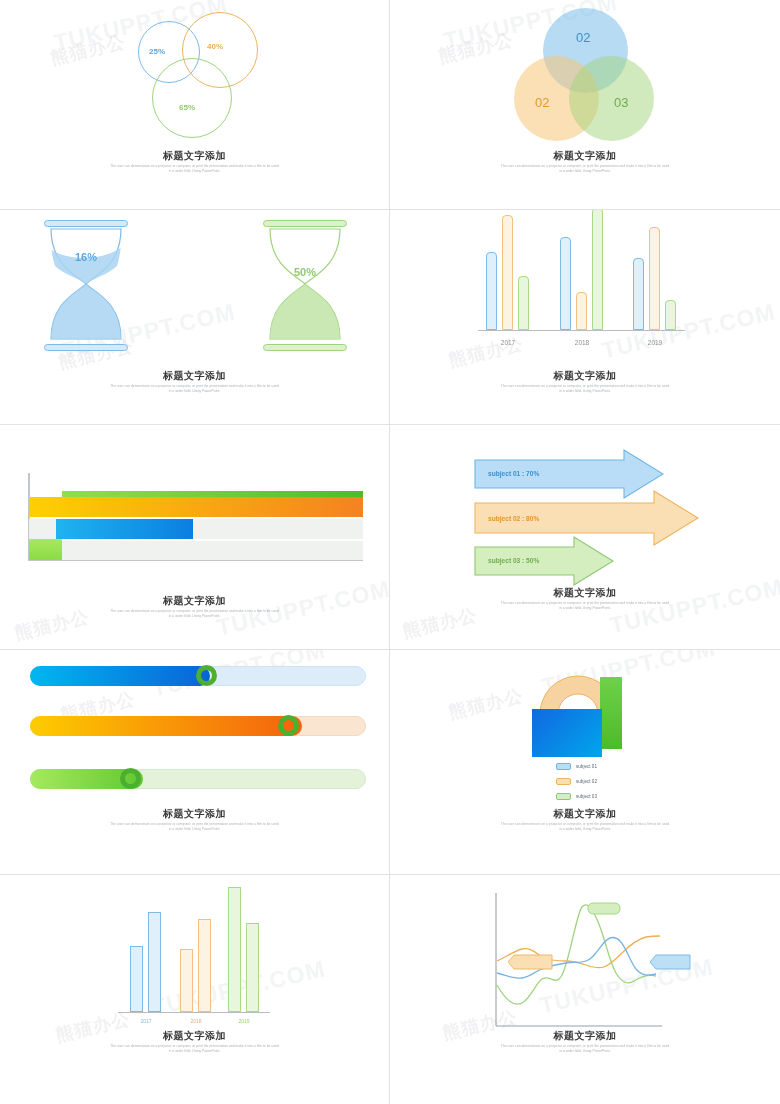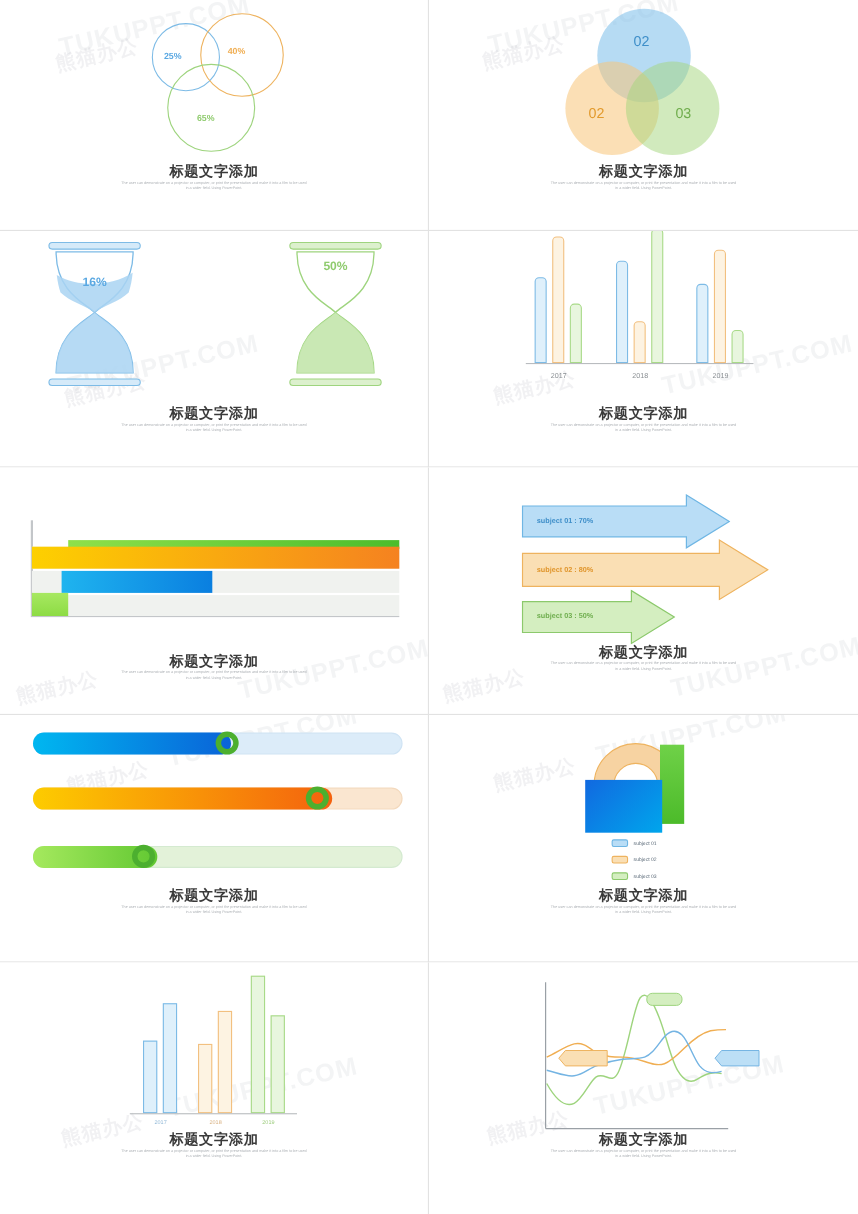--- a/index.html
+++ b/index.html
@@ -4,21 +4,21 @@
 <style>
   html,body{margin:0;padding:0;background:#ffffff;}
   body{width:780px;height:1104px;font-family:"Liberation Sans","DejaVu Sans",sans-serif;overflow:hidden;}
   .sheet{position:relative;width:780px;height:1104px;background:#fff;}
   .grid{display:grid;grid-template-columns:390px 390px;grid-template-rows:210px 215px 225px 225px 229px;width:780px;height:1104px;}
   .panel{position:relative;box-sizing:border-box;border-right:1px solid #e2e2e2;border-bottom:1px solid #e2e2e2;overflow:hidden;background:#fff;}
   .panel:nth-child(2n){border-right:none;}
   .panel:nth-child(n+9){border-bottom:none;}
   .stage{position:absolute;left:0;top:0;right:0;bottom:0;}
   .caption{position:absolute;left:0;right:0;text-align:center;}
-  .cap-title{font-size:13px;font-weight:bold;color:#3a3a3a;letter-spacing:.5px;line-height:12px;}
+  .cap-title{font-size:10px;font-weight:bold;color:#3a3a3a;letter-spacing:.5px;line-height:12px;}
   .cap-body{font-size:3.4px;color:#aeb2b6;line-height:4.6px;margin-top:2px;width:170px;margin-left:auto;margin-right:auto;}
   .wm{position:absolute;pointer-events:none;font-weight:bold;color:rgba(170,175,180,.17);white-space:nowrap;transform:rotate(-13deg);letter-spacing:1px;}
   .wm-en{font-size:23px;color:rgba(165,170,178,.13);}
   .wm-cn{font-size:18px;color:rgba(165,170,178,.16);}
 
   
   .venn-c{position:absolute;border-radius:50%;box-sizing:border-box;}
   .venn-lbl{position:absolute;font-size:8px;font-weight:600;}
 
   
@@ -111,21 +111,21 @@
 
 
       <div class="hg" style="left:261px;top:10px;width:88px;height:132px;">
         <div class="hg-cap" style="left:2px;top:0;width:84px;border:1.2px solid #9ed47e;background:#dcf0cd;"></div>
         <svg width="88" height="132" viewBox="0 0 88 132" style="position:absolute;left:0;top:0;">
           <path d="M9 9 C9 46 36 56 44 64 C52 56 79 46 79 9 Z" fill="none" stroke="#9ed47e" stroke-width="1.2"></path>
           <path d="M9 119 C9 82 36 72 44 64 C52 72 79 82 79 119 Z" fill="none" stroke="#9ed47e" stroke-width="1.2"></path>
           <path d="M9 119 C9 82 36 72 44 64 C52 72 79 82 79 119 Z" fill="#c3e6ac" opacity=".9"></path>
         </svg>
         <div class="hg-cap" style="left:2px;top:124px;width:84px;border:1.2px solid #9ed47e;background:#dcf0cd;"></div>
-        <div class="hg-pct" style="top:16px;color:#8fcb6e;">50%</div>
+        <div class="hg-pct" style="top:46px;color:#8fcb6e;">50%</div>
       </div>
     </div>
     <div class="caption" style="top:160px;">
       <div class="cap-title">标题文字添加</div>
       <div class="cap-body">The user can demonstrate on a projector or computer, or print the presentation and make it into a film to be used in a wider field. Using PowerPoint.</div>
     </div>
   </div>
 
   <div class="panel">
     <div class="stage">

